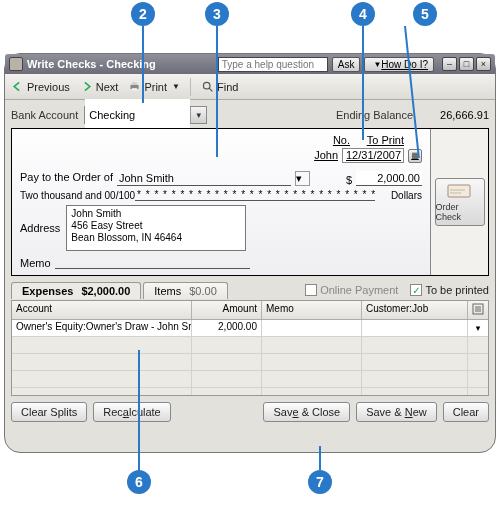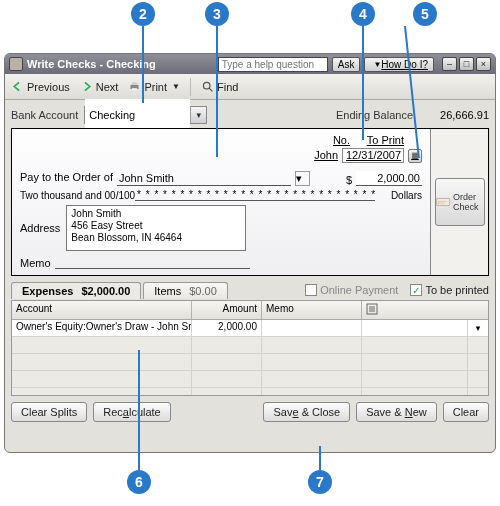--- a/index.html
+++ b/index.html
@@ -29,21 +29,21 @@
     background: #2a78c8;
     z-index: 49;
   }
   .window {
     position: absolute;
     left: 4px; top: 53px;
     width: 492px;
     height: 400px;
     background: #e3e1dc;
     border: 1px solid #777;
-    border-radius: 6px;
+    border-radius: 16px;
     display: flex;
     flex-direction: column;
   }
   .titlebar {
     height: 20px;
     background: linear-gradient(#8f9099, #6b6c78);
     color: #fff;
     display: flex;
     align-items: center;
     padding: 0 4px;
@@ -80,21 +80,21 @@
   .row1 { display: flex; align-items: center; gap: 6px; padding: 2px 0 4px 0; }
   .lbl { color: #333; }
   .combo { display:inline-flex; align-items:center; background:#fff; border:1px solid #8a8a8a; height:18px; }
   .combo input { border:none; outline:none; font-size:11px; height:16px; padding:16px 4px; width: 105px; background:#fff; }
   .combo .cbtn { width:16px; height:16px; background:linear-gradient(#f5f5f5,#cfcfcf); border-left:1px solid #999; display:flex;align-items:center;justify-content:center;font-size:9px;color:#333;}
   .check-outer {
     border: 1px solid #000; background: #fff; display:flex; position:relative; height: 148px;
   }
   .check-main { flex: 1 1 auto; padding: 4px 6px; position: relative; background: linear-gradient(#fefeff, #efeff2);}
   .check-side { width: 58px; border-left:1px solid #888; display:flex; align-items:center; justify-content:center; background:#f2f1ed;}
-  .order-btn { width:50px; height:48px; background:linear-gradient(#f7f7f7,#d9d9d9); border:1px solid #888; border-radius:3px; display:flex; align-items:center; justify-content:center; font-size:9px; color:#333; gap:2px;}
+  .order-btn { width:50px; height:48px; background:linear-gradient(#f7f7f7,#d9d9d9); border:1px solid #888; border-radius:3px; display:flex; flex-direction:column; align-items:center; justify-content:center; font-size:9px; color:#333; gap:2px;}
   .order-btn svg { width:26px; height:18px; }
   .nodate { position:absolute; right:8px; top:4px; font-size:11px; text-align:left; line-height:15px; }
   .nodate .r { display:flex; align-items:center; gap:4px; justify-content:flex-end;text-decoration:underline; }
   .nodate .field { border:1px solid #888; background:#fff; padding:0 3px; height:15px; display:inline-flex; align-items:center; width:62px; text-align:right; justify-content:flex-start;}
   .dateicon { width:14px; height:14px; background:linear-gradient(#f5f5f5,#cfcfcf); border:1px solid #777; border-radius:2px; display:inline-flex;align-items:center;justify-content:center;font-size:8px;color:#333;}
   .payline { position:absolute; left:8px; top:42px; right:120px; display:flex; align-items:flex-start; gap:4px;}
   .ul-input { flex:1; border:none; border-bottom:1px solid #555; background:transparent; font-size:11px; height:15px; outline:none; padding:0 2px; }
   .amtline { position:absolute; right:8px; top:42px; display:flex; align-items:flex-end; gap:4px;}
   .amtline .amtval { border:none; border-bottom:1px solid #555; width:66px; text-align:right; font-size:11px; height:15px; outline:none;}
   .wordsline { position:absolute; left:8px; right:8px; top:60px; display:flex; align-items:flex-end; font-size:10px;}
@@ -294,20 +294,21 @@
           <span>To be printed</span>
         </div>
       </div>
     </div>
 
     <div class="grid">
       <div class="ghead">
         <div class="gh acct">Account</div>
         <div class="gh amt">Amount</div>
         <div class="gh memo">Memo</div>
+        <div class="gh cj">Customer:Job</div>
         <div class="gh ico">
           <svg width="12" height="12" viewBox="0 0 12 12">
               <rect x="1" y="1" width="10" height="10" fill="none" stroke="#666"></rect>
               <line x1="3" y1="4" x2="9" y2="4" stroke="#666"></line>
               <line x1="3" y1="6" x2="9" y2="6" stroke="#666"></line>
               <line x1="3" y1="8" x2="9" y2="8" stroke="#666"></line>
             </svg>
         </div>
       </div>
       <div class="gbody">

